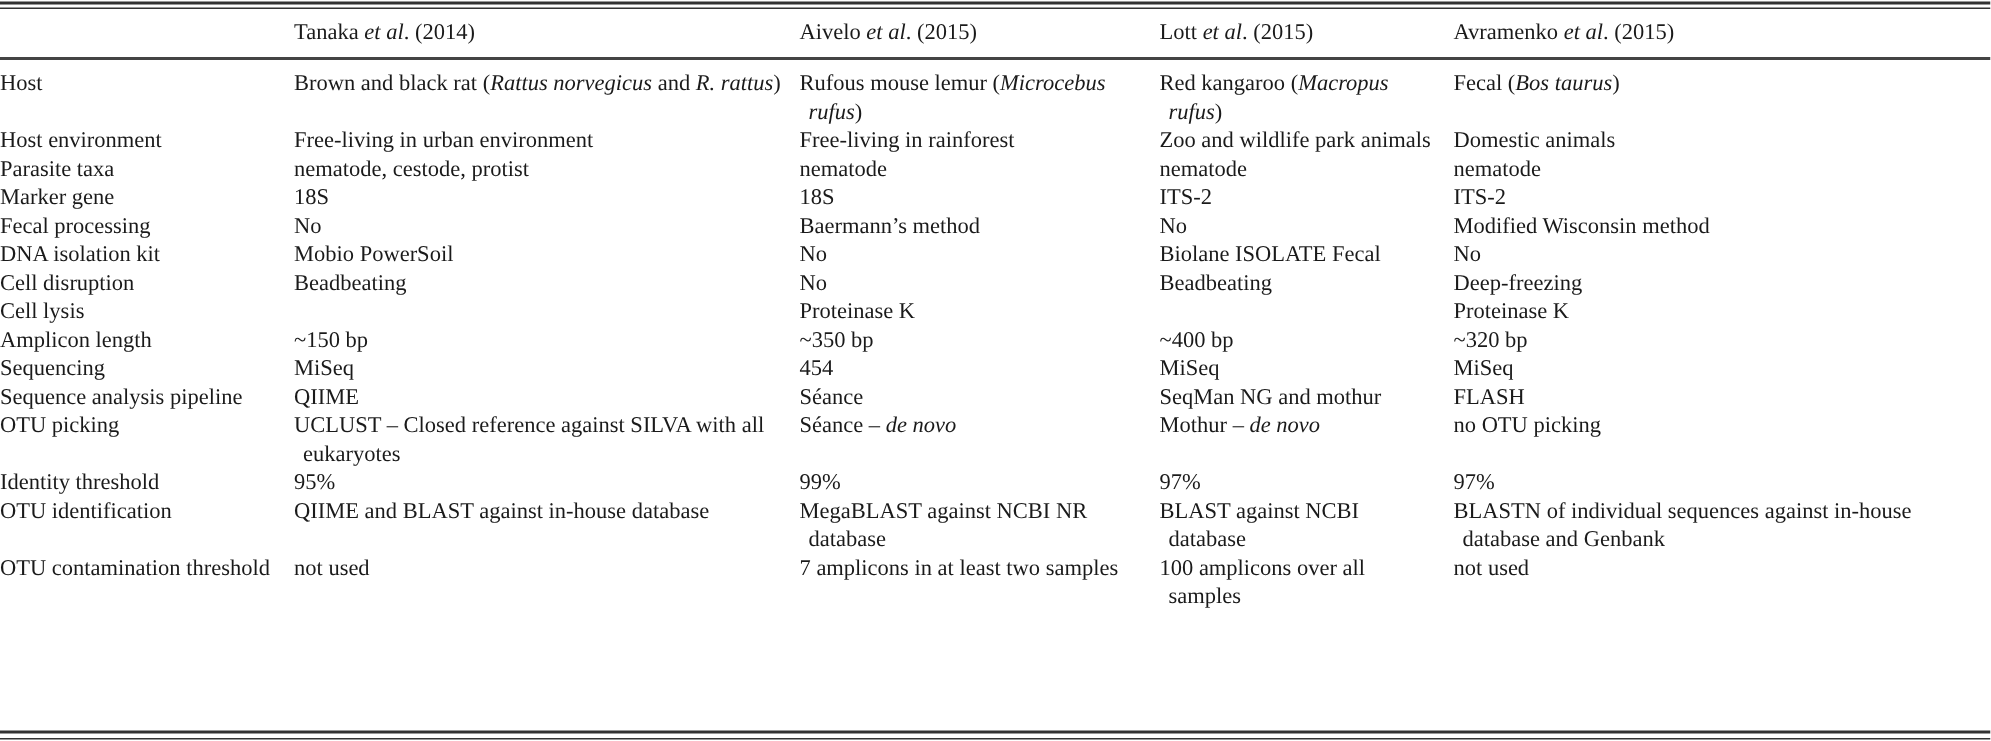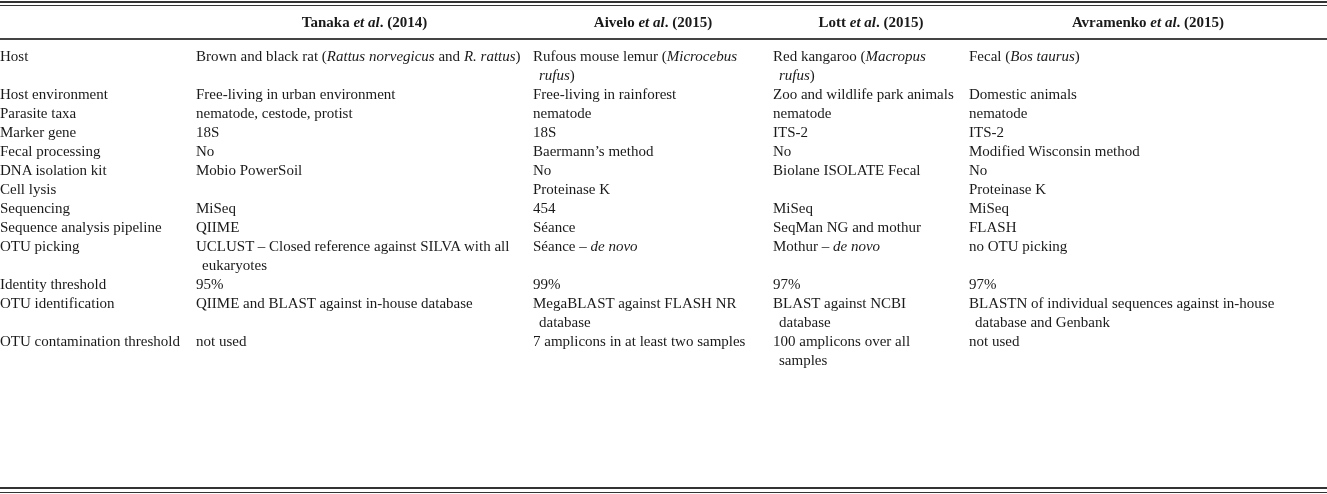--- a/index.html
+++ b/index.html
@@ -6,21 +6,21 @@
   body { width: 1327px; height: 494px; overflow: hidden; position: relative;
          font-family: "Liberation Serif", "DejaVu Serif", serif; color: #1a1a1a; font-size: 15px; }
   .rule { position: absolute; left: 0; width: 1327px; background: #333; }
   .r-top1 { top: 1px; height: 2px; }
   .r-top2 { top: 5px; height: 1px; }
   .r-head { top: 38px; height: 2px; background:#444; }
   .r-bot1 { top: 487px; height: 2px; }
   .r-bot2 { top: 492px; height: 1px; }
   table { position: absolute; left: 0; top: 6px; border-collapse: collapse; table-layout: fixed; width: 1327px; }
   col.c0 { width: 196px; } col.c1 { width: 337px; } col.c2 { width: 240px; } col.c3 { width: 196px; } col.c4 { width: 358px; }
-  th { font-weight: bold; text-align: center; height: 32px; padding: 0; vertical-align: middle; line-height: 19px; }
+  th { font-weight: normal; text-align: left; height: 32px; padding: 0; vertical-align: middle; line-height: 19px; }
   td { padding: 0; vertical-align: top; line-height: 19px; }
   tbody tr:first-child td { padding-top: 9px; }
   .cell { display: block; padding-left: 6px; text-indent: -6px; padding-right: 8px; }
   .lbl .cell { padding-left: 6px; }
   i { font-style: italic; }
 </style>
 </head>
 <body>
 
 <div class="rule r-top1"></div>
@@ -144,37 +144,71 @@
         </td>
         <td>
           <span class="cell"><span>Biolane ISOLATE Fecal</span></span>
         </td>
         <td>
           <span class="cell"><span>No</span></span>
         </td>
       </tr>
       <tr>
         <td class="lbl">
+          <span class="cell">Cell disruption</span>
+        </td>
+        <td>
+          <span class="cell"><span>Beadbeating</span></span>
+        </td>
+        <td>
+          <span class="cell"><span>No</span></span>
+        </td>
+        <td>
+          <span class="cell"><span>Beadbeating</span></span>
+        </td>
+        <td>
+          <span class="cell"><span>Deep-freezing</span></span>
+        </td>
+      </tr>
+      <tr>
+        <td class="lbl">
           <span class="cell">Cell lysis</span>
         </td>
         <td>
           <span class="cell"><span></span></span>
         </td>
         <td>
           <span class="cell"><span>Proteinase K</span></span>
         </td>
         <td>
           <span class="cell"><span></span></span>
         </td>
         <td>
           <span class="cell"><span>Proteinase K</span></span>
         </td>
       </tr>
       <tr>
         <td class="lbl">
+          <span class="cell">Amplicon length</span>
+        </td>
+        <td>
+          <span class="cell"><span>~150 bp</span></span>
+        </td>
+        <td>
+          <span class="cell"><span>~350 bp</span></span>
+        </td>
+        <td>
+          <span class="cell"><span>~400 bp</span></span>
+        </td>
+        <td>
+          <span class="cell"><span>~320 bp</span></span>
+        </td>
+      </tr>
+      <tr>
+        <td class="lbl">
           <span class="cell">Sequencing</span>
         </td>
         <td>
           <span class="cell"><span>MiSeq</span></span>
         </td>
         <td>
           <span class="cell"><span>454</span></span>
         </td>
         <td>
           <span class="cell"><span>MiSeq</span></span>
@@ -235,21 +269,21 @@
         </td>
       </tr>
       <tr>
         <td class="lbl">
           <span class="cell">OTU identification</span>
         </td>
         <td>
           <span class="cell"><span>QIIME and BLAST against in-house database</span></span>
         </td>
         <td>
-          <span class="cell"><span>MegaBLAST against FLASH NR database</span></span>
+          <span class="cell"><span>MegaBLAST against NCBI NR database</span></span>
         </td>
         <td>
           <span class="cell"><span>BLAST against NCBI database</span></span>
         </td>
         <td>
           <span class="cell"><span>BLASTN of individual sequences against in-house database and Genbank</span></span>
         </td>
       </tr>
       <tr>
         <td class="lbl">

